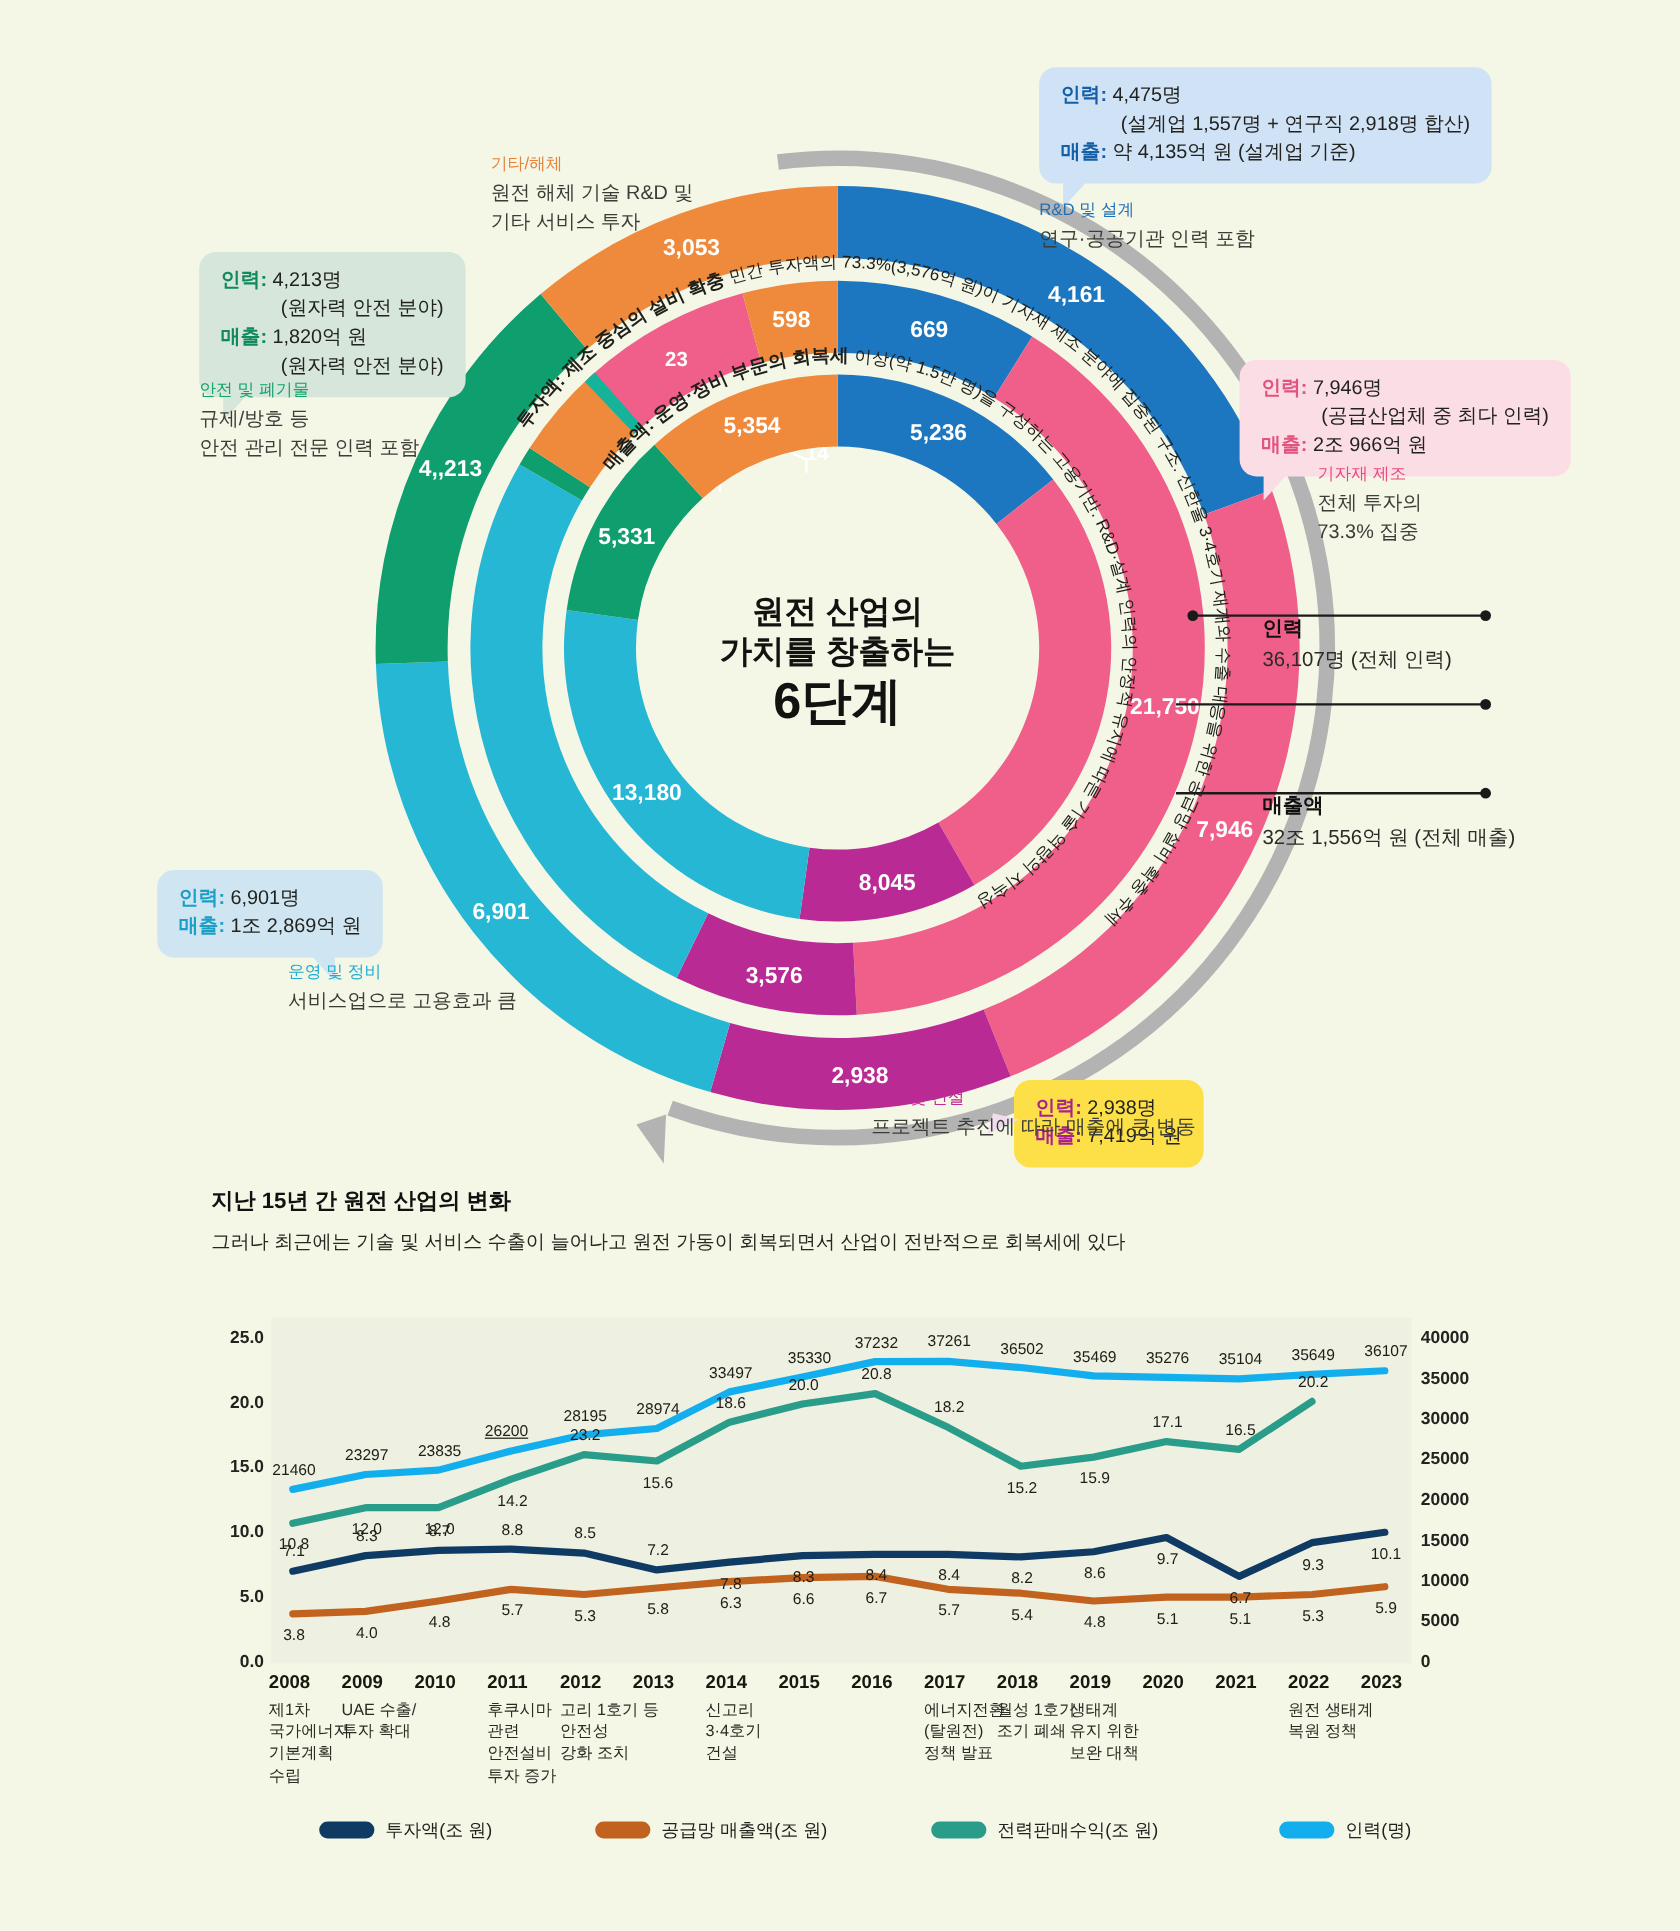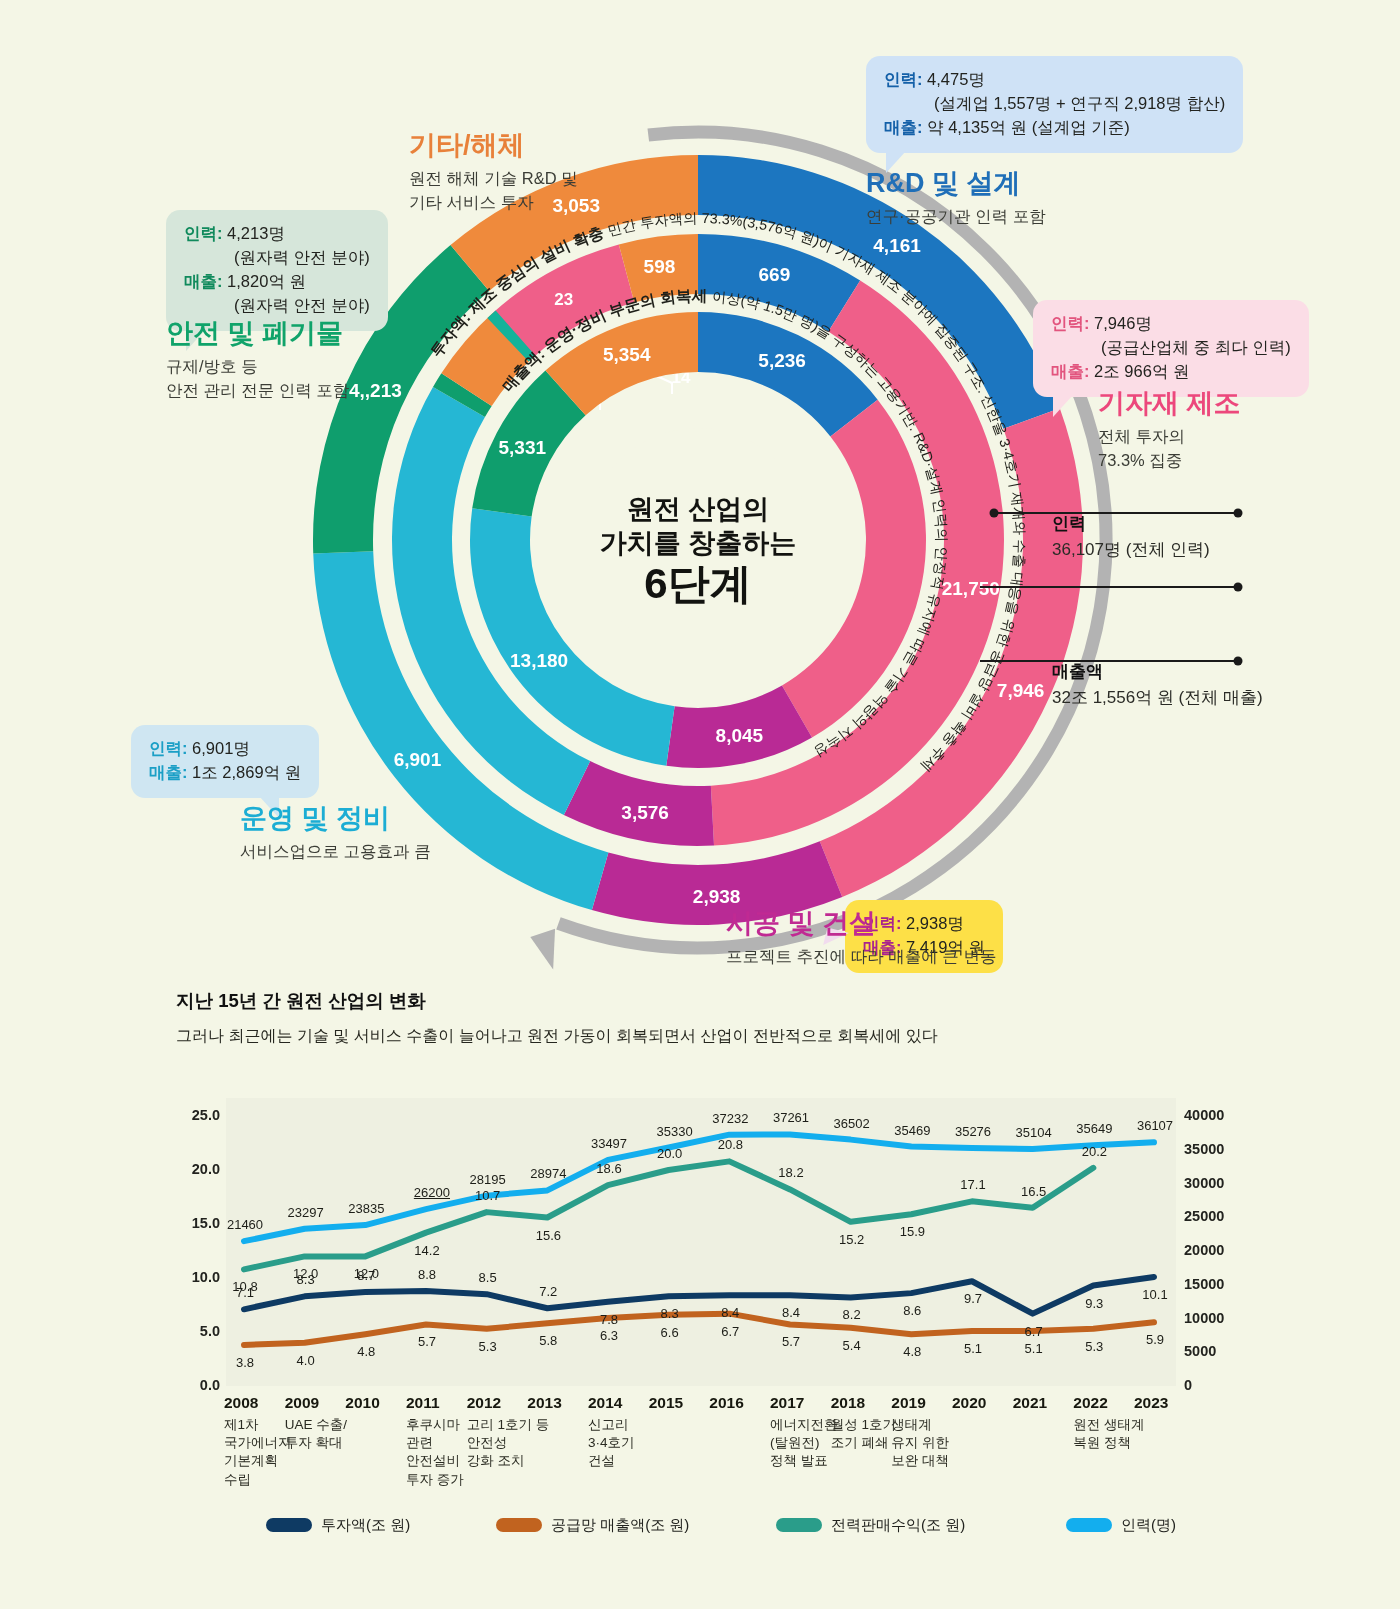--- a/index.html
+++ b/index.html
@@ -35,21 +35,21 @@
   .b-ops{background:#cfe6f2;left:131px;top:725px;}
   .b-ops .k{color:#1b9fc6;}
   .b-ops .tail{border-left:20px solid transparent;border-right:0 solid transparent;border-top:22px solid #cfe6f2;right:40px;bottom:-20px;}
 
   .b-con{background:#fde047;left:845px;top:900px;}
   .b-con .k{color:#a8238e;}
   .b-con .tail{border-left:0 solid transparent;border-right:22px solid transparent;border-top:18px solid #f1dcee;left:-20px;top:30px;transform:rotate(14deg);}
 
   
   .stitle{position:absolute;}
-  .stitle .h{font-size:27px;font-weight:bold;line-height:1.35;white-space:nowrap;}
+  .stitle .h{font-size:14px;font-weight:normal;line-height:1.35;white-space:nowrap;}
   .stitle .d{font-size:16.5px;color:#3b3d36;line-height:1.45;white-space:nowrap;margin-top:4px;}
 
   .t-etc{left:409px;top:127px;}
   .t-etc .h{color:#e8813a;}
   .t-rd{left:866px;top:165px;}
   .t-rd .h{color:#1f6fb8;}
   .t-safe{left:166px;top:315px;}
   .t-safe .h{color:#10a36a;}
   .t-mfg{left:1098px;top:385px;}
   .t-mfg .h{color:#ec487c;}
@@ -310,35 +310,35 @@
         <div class="dlab" style="left: 652.667px; top: 247.68px; width: 46px; text-align: center;">5.4</div>
         <div class="dlab" style="left: 713.333px; top: 254.16px; width: 46px; text-align: center;">4.8</div>
         <div class="dlab" style="left: 774px; top: 250.92px; width: 46px; text-align: center;">5.1</div>
         <div class="dlab" style="left: 834.667px; top: 250.92px; width: 46px; text-align: center;">5.1</div>
         <div class="dlab" style="left: 895.333px; top: 248.76px; width: 46px; text-align: center;">5.3</div>
         <div class="dlab" style="left: 956px; top: 242.28px; width: 46px; text-align: center;">5.9</div>
         <div class="dlab" style="left: 46px; top: 189.36px; width: 46px; text-align: center;">10.8</div>
         <div class="dlab" style="left: 106.667px; top: 176.4px; width: 46px; text-align: center;">12.0</div>
         <div class="dlab" style="left: 167.333px; top: 176.4px; width: 46px; text-align: center;">12.0</div>
         <div class="dlab" style="left: 228px; top: 152.64px; width: 46px; text-align: center;">14.2</div>
-        <div class="dlab" style="left: 288.667px; top: 98.12px; width: 46px; text-align: center;">10.7</div>
+        <div class="dlab" style="left: 288.667px; top: 98.12px; width: 46px; text-align: center;">23.2</div>
         <div class="dlab" style="left: 349.333px; top: 137.52px; width: 46px; text-align: center;">15.6</div>
         <div class="dlab" style="left: 410px; top: 71.12px; width: 46px; text-align: center;">18.6</div>
         <div class="dlab" style="left: 470.667px; top: 56px; width: 46px; text-align: center;">20.0</div>
         <div class="dlab" style="left: 531.333px; top: 47.36px; width: 46px; text-align: center;">20.8</div>
         <div class="dlab" style="left: 592px; top: 75.44px; width: 46px; text-align: center;">18.2</div>
         <div class="dlab" style="left: 652.667px; top: 141.84px; width: 46px; text-align: center;">15.2</div>
         <div class="dlab" style="left: 713.333px; top: 134.28px; width: 46px; text-align: center;">15.9</div>
         <div class="dlab" style="left: 774px; top: 87.32px; width: 46px; text-align: center;">17.1</div>
         <div class="dlab" style="left: 834.667px; top: 93.8px; width: 46px; text-align: center;">16.5</div>
         <div class="dlab" style="left: 895.333px; top: 53.84px; width: 46px; text-align: center;">20.2</div>
         <div class="dlab" style="left: 46px; top: 127.145px; width: 46px; text-align: center;">21460</div>
         <div class="dlab" style="left: 106.667px; top: 114.745px; width: 46px; text-align: center;">23297</div>
         <div class="dlab" style="left: 167.333px; top: 111.114px; width: 46px; text-align: center;">23835</div>
-        <div class="dlab" style="left: 228px; top: 95.15px; width: 46px; text-align: right; text-decoration: underline;">26200</div>
+        <div class="dlab" style="left: 228px; top: 95.15px; width: 46px; text-align: left; text-decoration: underline;">26200</div>
         <div class="dlab" style="left: 288.667px; top: 81.6838px; width: 46px; text-align: center;">28195</div>
         <div class="dlab" style="left: 349.333px; top: 76.4255px; width: 46px; text-align: center;">28974</div>
         <div class="dlab" style="left: 410px; top: 45.8952px; width: 46px; text-align: center;">33497</div>
         <div class="dlab" style="left: 470.667px; top: 33.5225px; width: 46px; text-align: right;">35330</div>
         <div class="dlab" style="left: 531.333px; top: 20.684px; width: 46px; text-align: center;">37232</div>
         <div class="dlab" style="left: 592px; top: 20.4882px; width: 46px; text-align: center;">37261</div>
         <div class="dlab" style="left: 652.667px; top: 25.6115px; width: 46px; text-align: center;">36502</div>
         <div class="dlab" style="left: 713.333px; top: 32.5842px; width: 46px; text-align: center;">35469</div>
         <div class="dlab" style="left: 774px; top: 33.887px; width: 46px; text-align: center;">35276</div>
         <div class="dlab" style="left: 834.667px; top: 35.048px; width: 46px; text-align: center;">35104</div>

